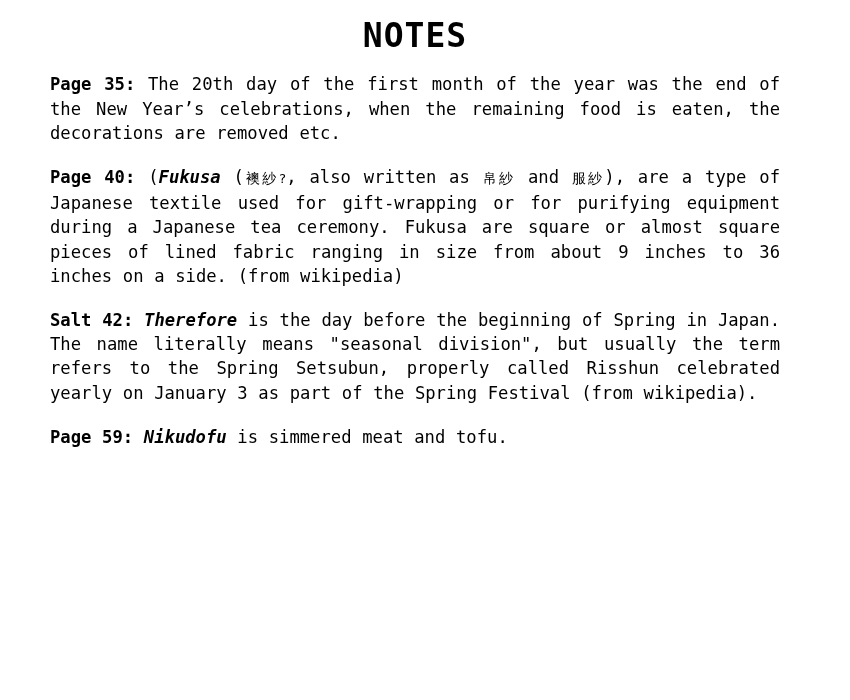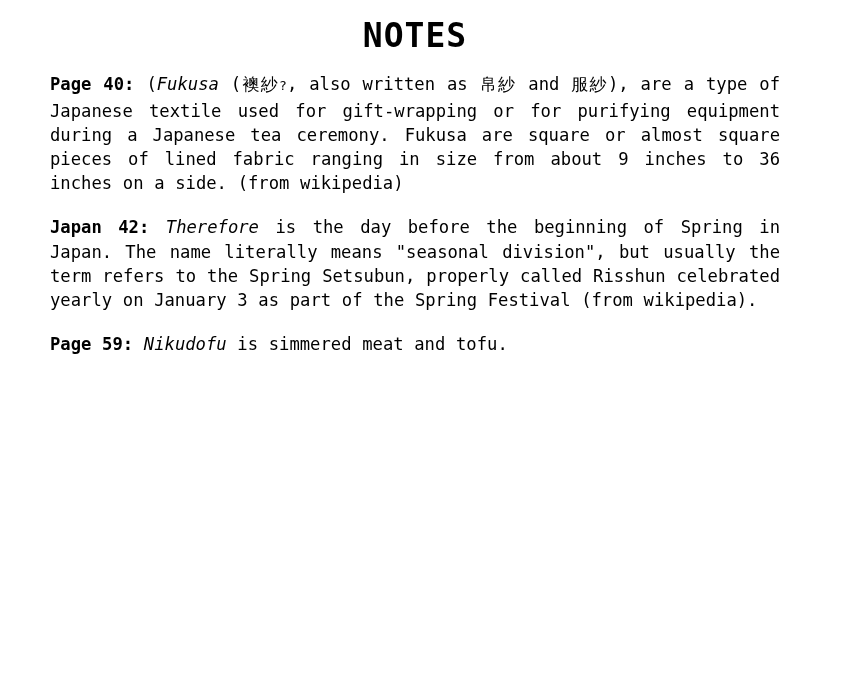--- a/index.html
+++ b/index.html
@@ -42,46 +42,50 @@
     margin-bottom: 4px;
   }
   .note-block.short {
     text-align: left;
   }
   .page-label {
     font-weight: bold;
   }
   .term {
     font-style: italic;
+    font-weight: bold;
   }
   .jp {
     font-family: Liberation Sans, sans-serif;
     font-style: normal;
-    font-size: 17px;
+    font-size: 14px;
   }
   .qmark {
     font-size: 13px;
     vertical-align: baseline;
   }
 </style>
 </head>
 <body>
 
 <div class="page">
 
   <h1 class="doc-title">NOTES</h1>
 
+  <p class="note-block">
+    <span class="page-label">Page 35:</span><span> The 20th day of the first month of the year was the end of the New Year’s celebrations, when the remaining food is eaten, the decorations are removed etc.</span>
+  </p>
 
 
   <p class="note-block">
     <span class="page-label">Page 40:</span><span> (</span><span class="term">Fukusa</span><span>&nbsp;(</span><span class="jp">襖紗</span><span class="qmark">?</span><span>, also written as </span><span class="jp">帛紗</span><span> and </span><span class="jp">服紗</span><span>), are a type of Japanese textile used for gift-wrapping or for purifying equipment during a Japanese tea ceremony. Fukusa are square or almost square pieces of lined fabric ranging in size from about 9 inches to 36 inches on a side. (from wikipedia)</span>
   </p>
 
   <p class="note-block">
-    <span class="page-label">Japan 42:</span><span>&nbsp;</span><span class="term">Therefore</span><span> is the day before the beginning of Spring in Japan. The name literally means "seasonal division", but usually the term refers to the Spring Setsubun, properly called Risshun celebrated yearly on January 3 as part of the Spring Festival (from wikipedia).</span>
+    <span class="page-label">Salt 42:</span><span>&nbsp;</span><span class="term">Therefore</span><span> is the day before the beginning of Spring in Japan. The name literally means "seasonal division", but usually the term refers to the Spring Setsubun, properly called Risshun celebrated yearly on January 3 as part of the Spring Festival (from wikipedia).</span>
   </p>
 
 
   <p class="note-block short">
     <span class="page-label">Page 59:</span><span>&nbsp;</span><span class="term">Nikudofu</span><span> is simmered meat and tofu.</span>
   </p>
 
 </div>
 
 </body></html>

